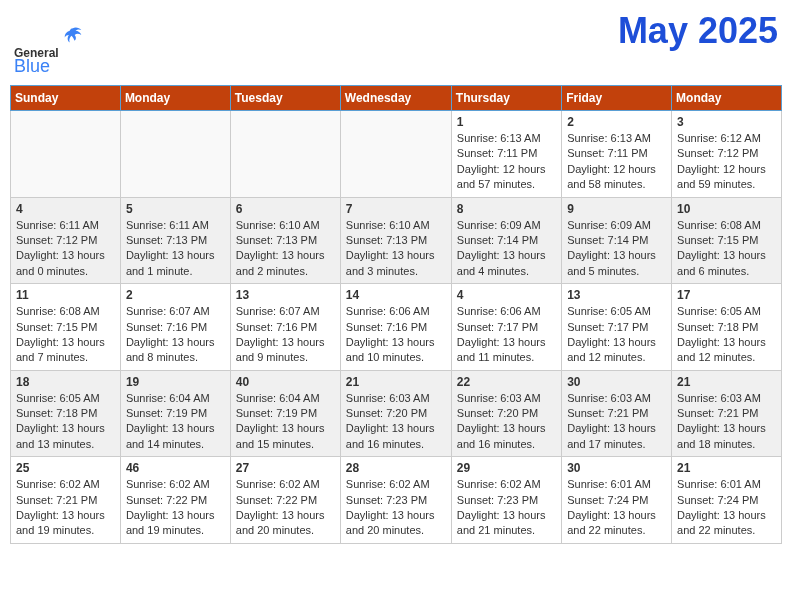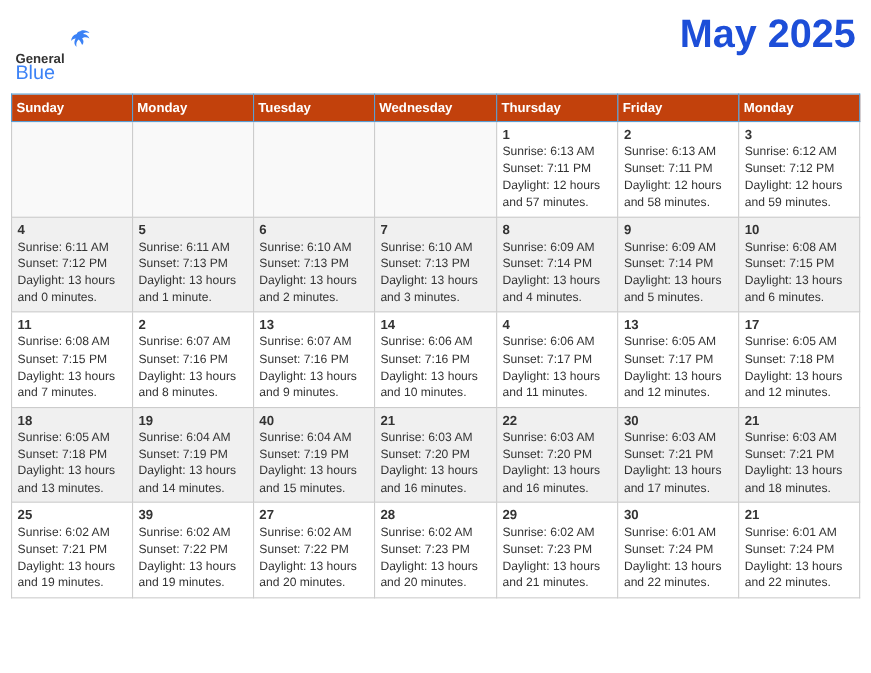--- a/index.html
+++ b/index.html
@@ -224,21 +224,21 @@
           <span class="day-number">21</span>
           <div class="day-info">Sunrise: 6:03 AM<br>Sunset: 7:21 PM<br>Daylight: 13 hours<br>and 18 minutes.</div>
         </td>
       </tr>
       <tr>
         <td>
           <span class="day-number">25</span>
           <div class="day-info">Sunrise: 6:02 AM<br>Sunset: 7:21 PM<br>Daylight: 13 hours<br>and 19 minutes.</div>
         </td>
         <td>
-          <span class="day-number">39</span>
+          <span class="day-number">46</span>
           <div class="day-info">Sunrise: 6:02 AM<br>Sunset: 7:22 PM<br>Daylight: 13 hours<br>and 19 minutes.</div>
         </td>
         <td>
           <span class="day-number">27</span>
           <div class="day-info">Sunrise: 6:02 AM<br>Sunset: 7:22 PM<br>Daylight: 13 hours<br>and 20 minutes.</div>
         </td>
         <td>
           <span class="day-number">28</span>
           <div class="day-info">Sunrise: 6:02 AM<br>Sunset: 7:23 PM<br>Daylight: 13 hours<br>and 20 minutes.</div>
         </td>

